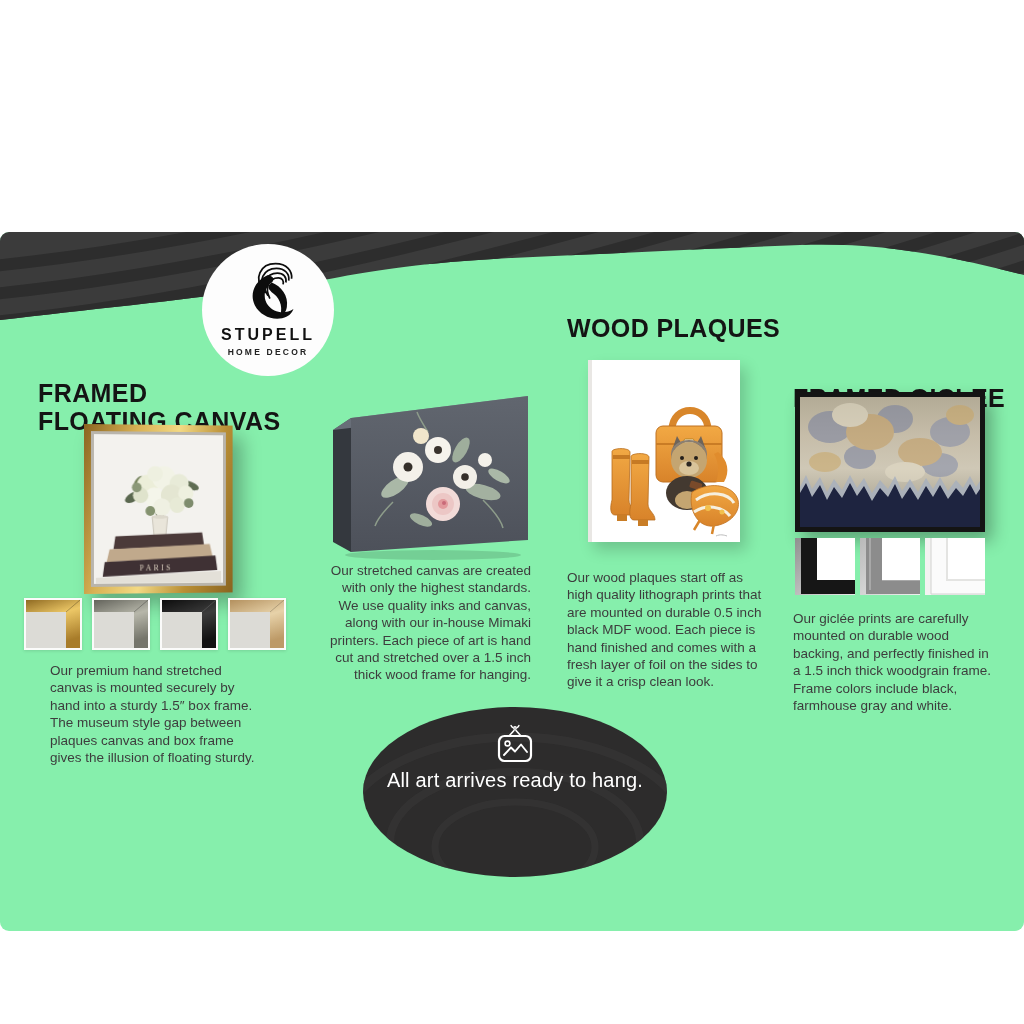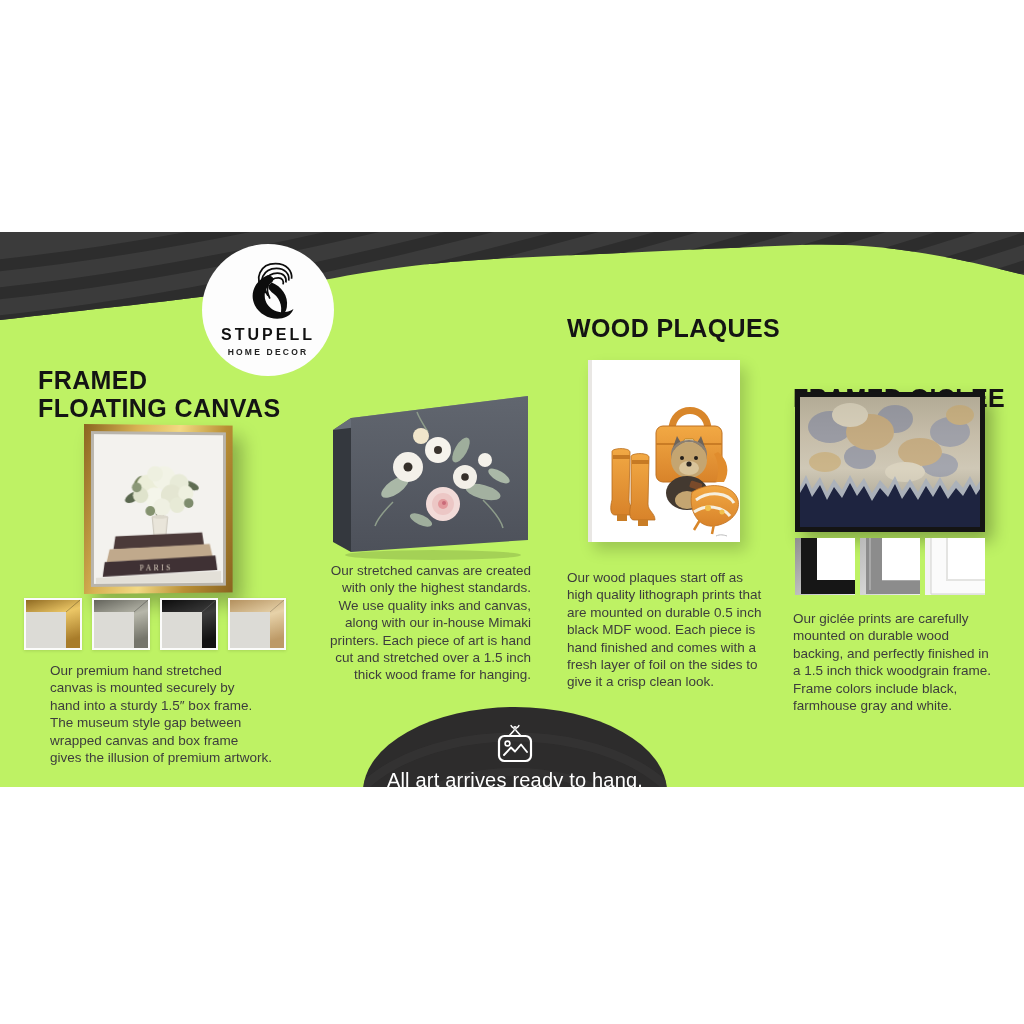--- a/index.html
+++ b/index.html
@@ -1,19 +1,19 @@
 <!DOCTYPE html>
 <html><head>
 <meta charset="utf-8">
 <style>
   html,body{margin:0;padding:0;background:#ffffff;}
   .page{position:relative;width:1024px;height:1024px;background:#ffffff;overflow:hidden;
         font-family:"Liberation Sans",sans-serif;-webkit-font-smoothing:antialiased;}
   
-  .panel{position:absolute;left:0;top:232px;width:1024px;height:555px;background:#bef264;overflow:hidden;}
+  .panel{position:absolute;left:0;top:232px;width:1024px;height:699px;background:#86efac;overflow:hidden;border-radius:9px;}
   
   .wave{position:absolute;left:0;top:0;width:1024px;height:120px;}
   
   .logo-circle{position:absolute;left:202px;top:12px;width:132px;height:132px;border-radius:50%;
                background:#fdfdfd;display:flex;flex-direction:column;align-items:center;justify-content:flex-start;}
   .logo-mark{margin-top:14px;}
   .logo-name{font-size:16px;font-weight:600;letter-spacing:3px;color:#111;margin-top:2px;}
   .logo-tag{font-size:8.5px;font-weight:600;letter-spacing:2.2px;color:#222;margin-top:3px;}
   
   .h-title{position:absolute;font-weight:700;font-size:25px;line-height:28px;letter-spacing:.4px;color:#141414;white-space:nowrap;}
@@ -132,21 +132,21 @@
           <path d="M30,40 C22,28 28,16 40,16 C46,16 50,20 49,26"></path>
           <path d="M32,43 C26,31 31,21 41,21 C45,21 47,24 46,28"></path>
         </g>
         <path d="M30,18 C16,24 10,38 16,50 C22,62 38,68 50,62 C54,60 56,57 57,54 C48,60 36,58 30,50 C24,42 26,32 34,26 C36,24 38,20 30,18 Z" fill="#0d0d0d"></path>
         <path d="M34,26 C44,30 52,40 50,52 C49,58 46,61 42,63 C46,55 44,44 36,38 C30,33 28,30 34,26 Z" fill="#0d0d0d"></path>
       </svg>
       <div class="logo-name">STUPELL</div>
       <div class="logo-tag">HOME DECOR</div>
     </div>
 
-    <div class="h-title" style="left:38px;top:134px;">
+    <div class="h-title" style="left:38px;top:147px;">
       <div>FRAMED</div>
       <div>FLOATING CANVAS</div>
     </div>
 
     <div class="frame1">
       <div class="frame1-gap">
           <div class="frame1-canvas">
         <svg width="132" height="150" viewBox="0 0 134 152">
           <rect width="134" height="152" fill="#f3f2ee"></rect>
 
@@ -220,22 +220,22 @@
             <path d="M56,2 L42,14" stroke="#00000033" stroke-width="1"></path>
           </svg>
       </div>
     </div>
 
     <div class="copy" style="left:50px;top:430px;">
       <div>Our premium hand stretched</div>
       <div>canvas is mounted securely by</div>
       <div>hand into a sturdy 1.5″ box frame.</div>
       <div>The museum style gap between</div>
-      <div>wrapped canvas and box frame</div>
-      <div>gives the illusion of premium artwork.</div>
+      <div>plaques canvas and box frame</div>
+      <div>gives the illusion of floating sturdy.</div>
     </div>
 
 
     <div class="canvas3d">
       <svg width="196" height="168" viewBox="0 0 196 168">
         <ellipse cx="100" cy="163" rx="88" ry="5" fill="#00000022"></ellipse>
         <polygon points="0,38 18,26 18,160 0,150" fill="#34383e"></polygon>
         <polygon points="0,38 18,26 195,4 178,17" fill="#767c87" opacity=".8"></polygon>
         <polygon points="18,26 195,4 195,148 18,160" fill="url(#gradFront)"></polygon>
 

